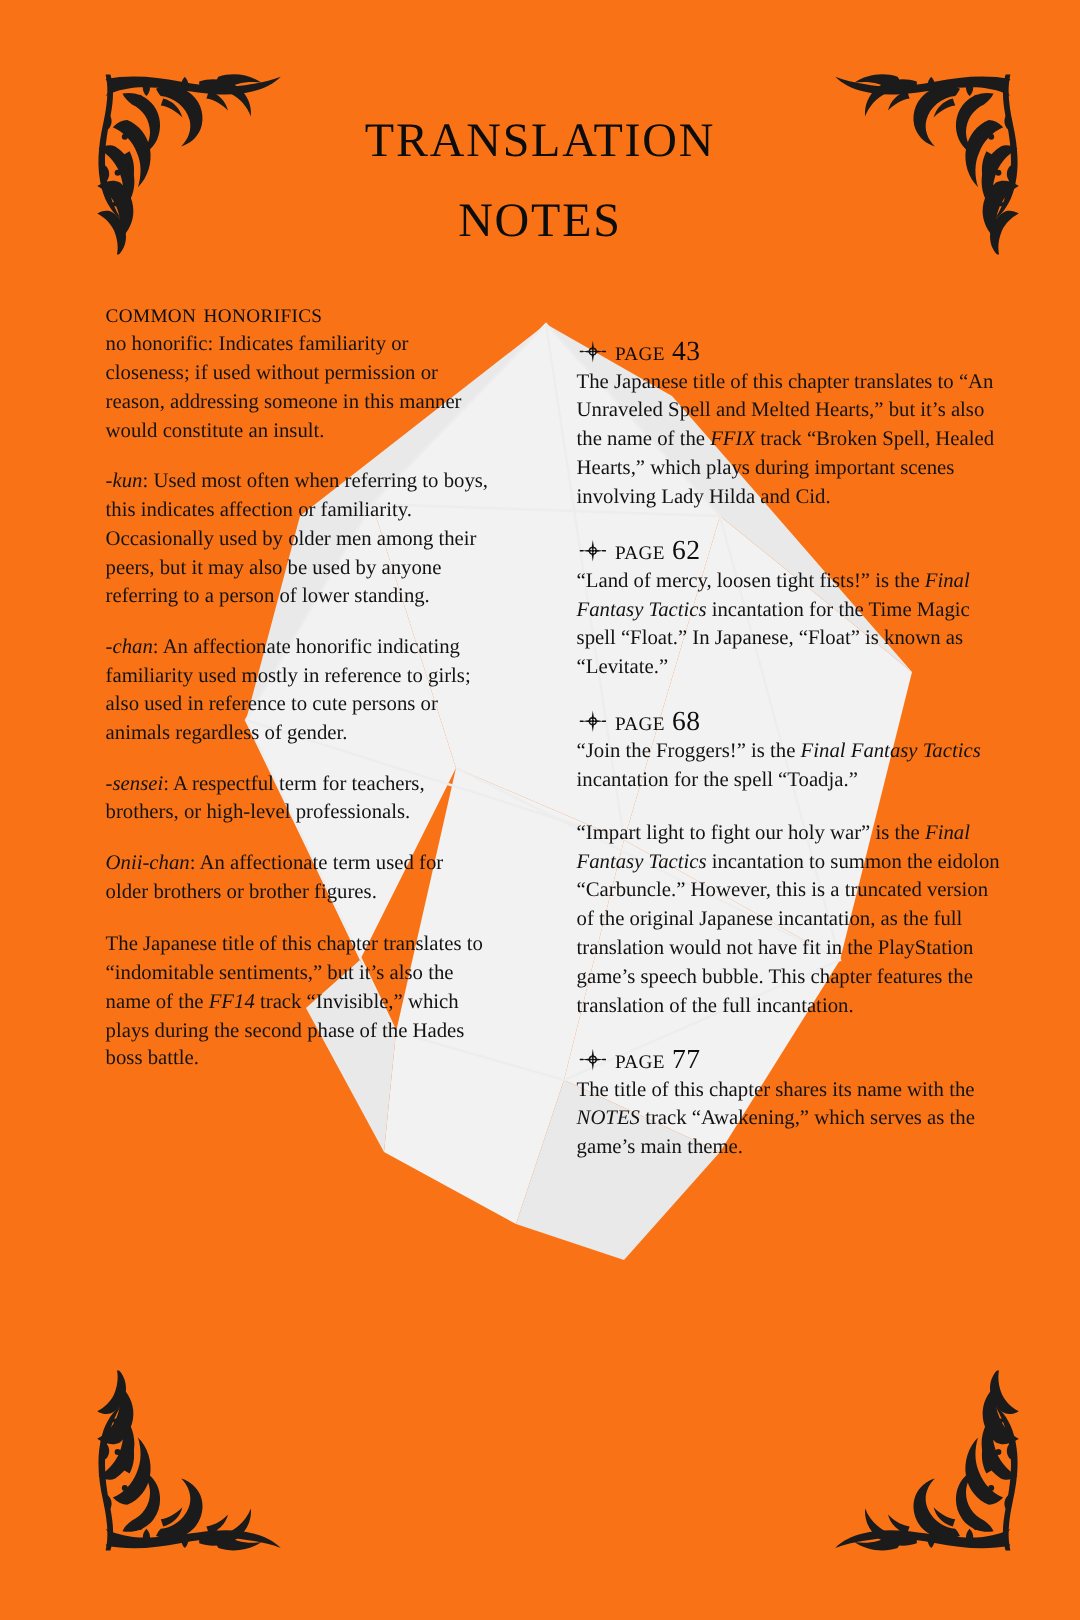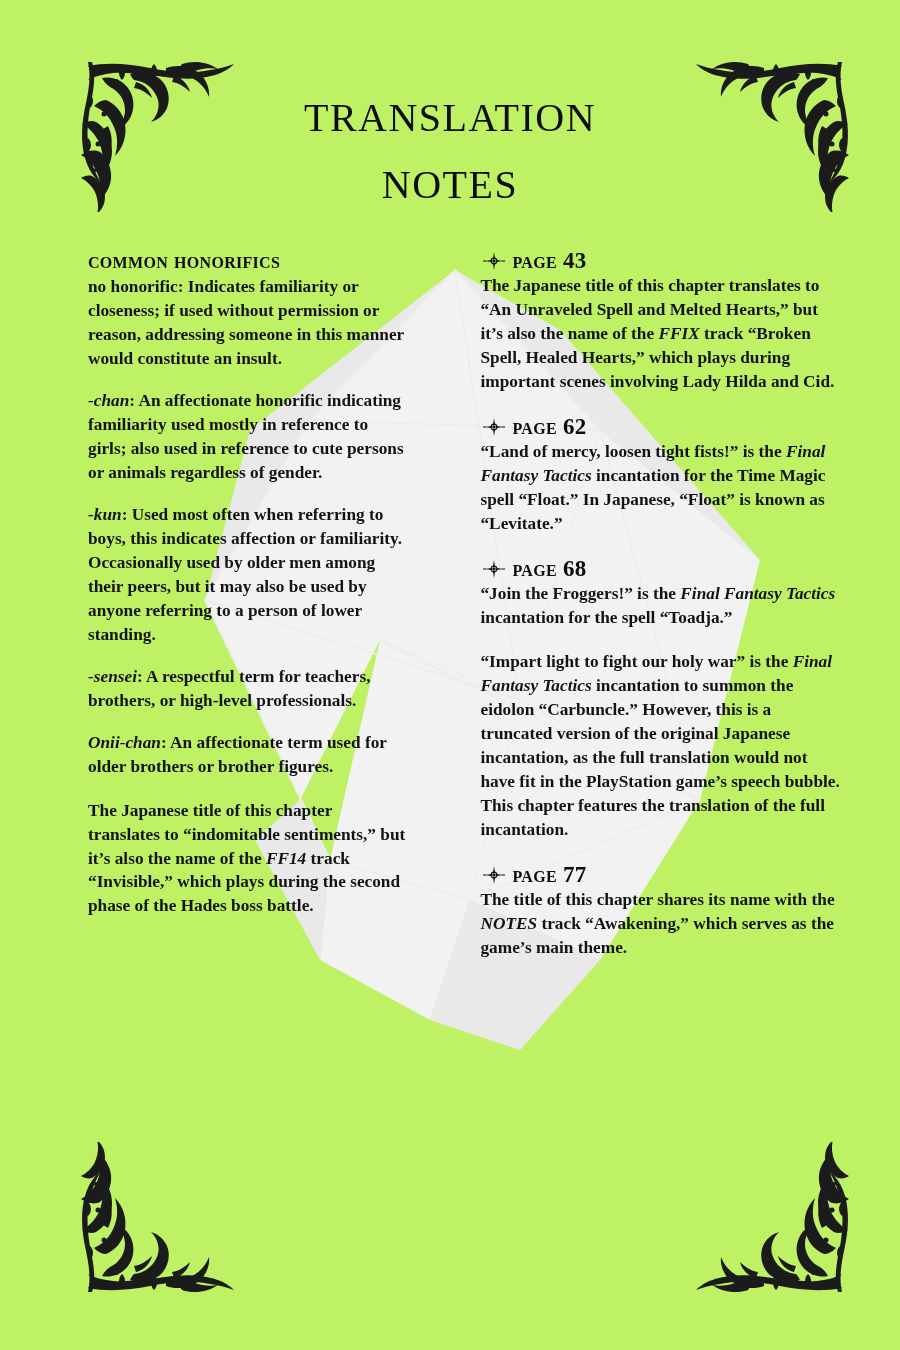--- a/index.html
+++ b/index.html
@@ -4,21 +4,21 @@
 <style>
   html, body {
     margin: 0;
     padding: 0;
     background: #ffffff;
   }
   #page {
     position: relative;
     width: 900px;
     height: 1350px;
-    background: #bef264;
+    background: #f97316;
     overflow: hidden;
     font-family: "Liberation Serif", "DejaVu Serif", serif;
     color: #111111;
   }
 
   
   #watermark {
     position: absolute;
     left: 0; top: 0;
     width: 900px; height: 1350px;
@@ -65,27 +65,26 @@
 
   
   #columns {
     position: absolute;
     left: 0;
     top: 248px;
     width: 900px;
     z-index: 2;
     display: flex;
     gap: 16px;
-    font-weight: bold;
   }
   .column {
     box-sizing: border-box;
   }
   .column.left  { width: 450px; padding: 0 35px 0 88px; }
-  .column.right { width: 450px; padding: 0 60px 0 22px; }
+  .column.right { width: 450px; padding: 0 60px 0 22px; margin-top: 32px; }
 
   .section-head {
     font-family: "Liberation Serif", "DejaVu Serif", serif;
     font-variant: small-caps;
     text-transform: lowercase;
     font-size: 23px;
     letter-spacing: 0.3px;
     line-height: 1.15;
     margin: 0 0 1px 0;
     color: #0d0d0d;
@@ -276,22 +275,22 @@
     <span class="line small-caps">TRANSLATION</span>
     <span class="line small-caps">NOTES</span>
   </div>
 
   <div id="columns">
 
     <div class="column left">
       <div class="section-head">COMMON HONORIFICS</div>
       <div id="honorifics-list">
           <p class="para"><span>no honorific: Indicates familiarity or closeness; if used without permission or reason, addressing someone in this manner would constitute an insult.</span></p>
+          <p class="para"><em>-kun</em><span>: Used most often when referring to boys, this indicates affection or familiarity. Occasionally used by older men among their peers, but it may also be used by anyone referring to a person of lower standing.</span></p>
           <p class="para"><em>-chan</em><span>: An affectionate honorific indicating familiarity used mostly in reference to girls; also used in reference to cute persons or animals regardless of gender.</span></p>
-          <p class="para"><em>-kun</em><span>: Used most often when referring to boys, this indicates affection or familiarity. Occasionally used by older men among their peers, but it may also be used by anyone referring to a person of lower standing.</span></p>
           <p class="para"><em>-sensei</em><span>: A respectful term for teachers, brothers, or high-level professionals.</span></p>
           <p class="para"><em>Onii-chan</em><span>: An affectionate term used for older brothers or brother figures.</span></p>
         </div>
       <div id="left-entries">
           <div class="entry gap-top">
             <p class="para"><span>The Japanese title of this chapter translates to “indomitable sentiments,” but it’s also the name of the </span><em>FF14</em><span> track “Invisible,” which plays during the second phase of the Hades boss battle.</span></p>
           </div>
         </div>
     </div>
 

